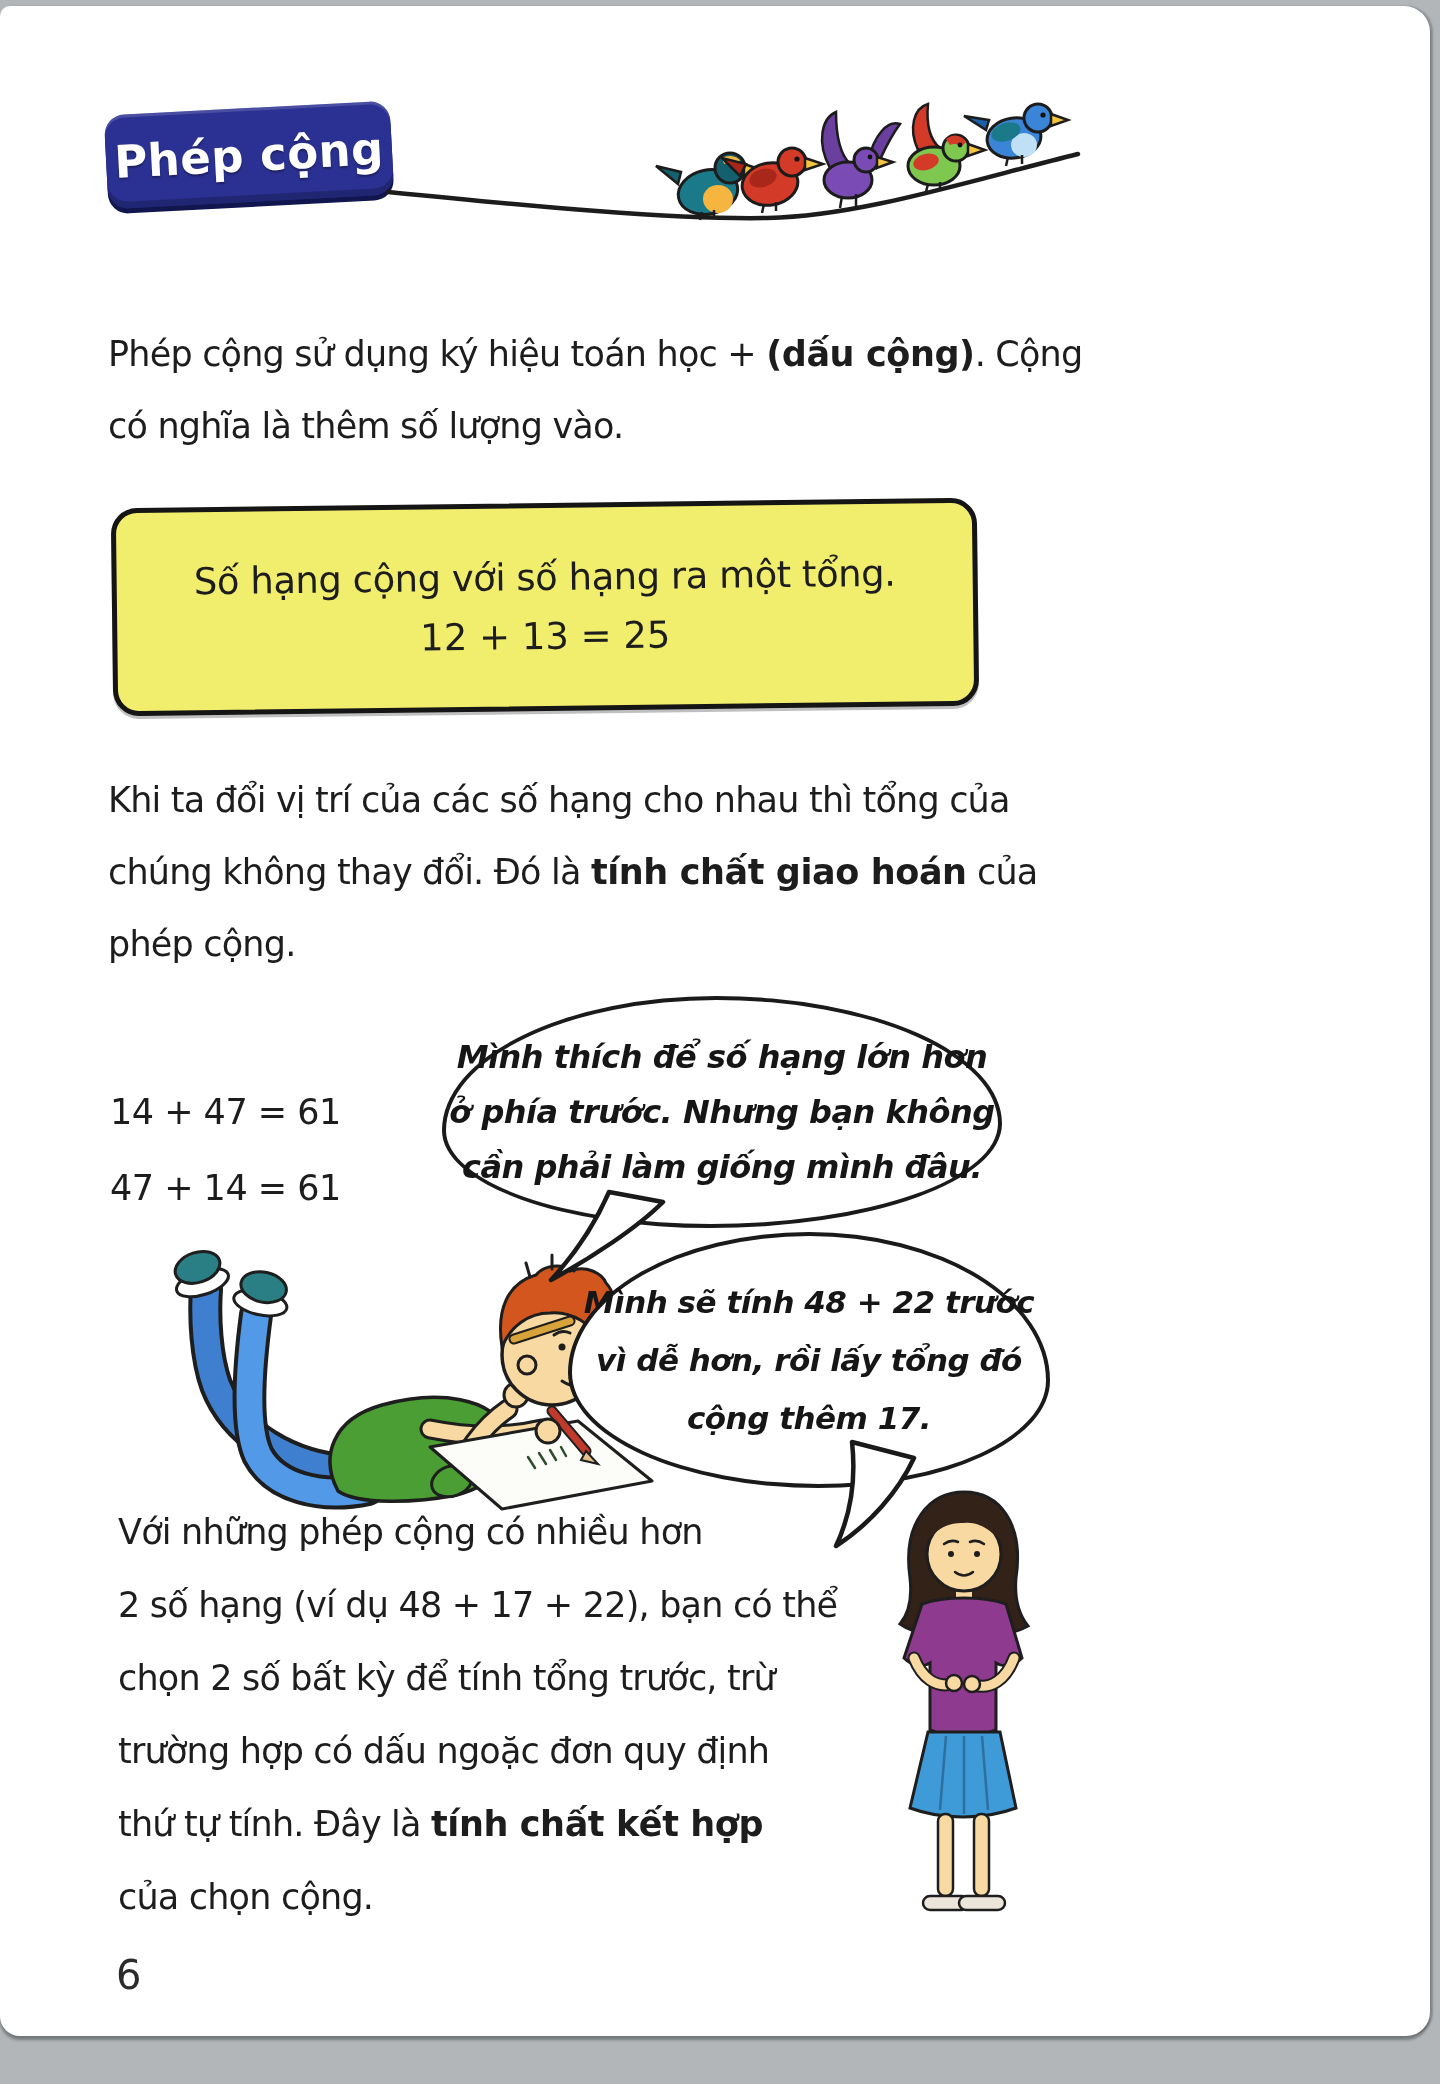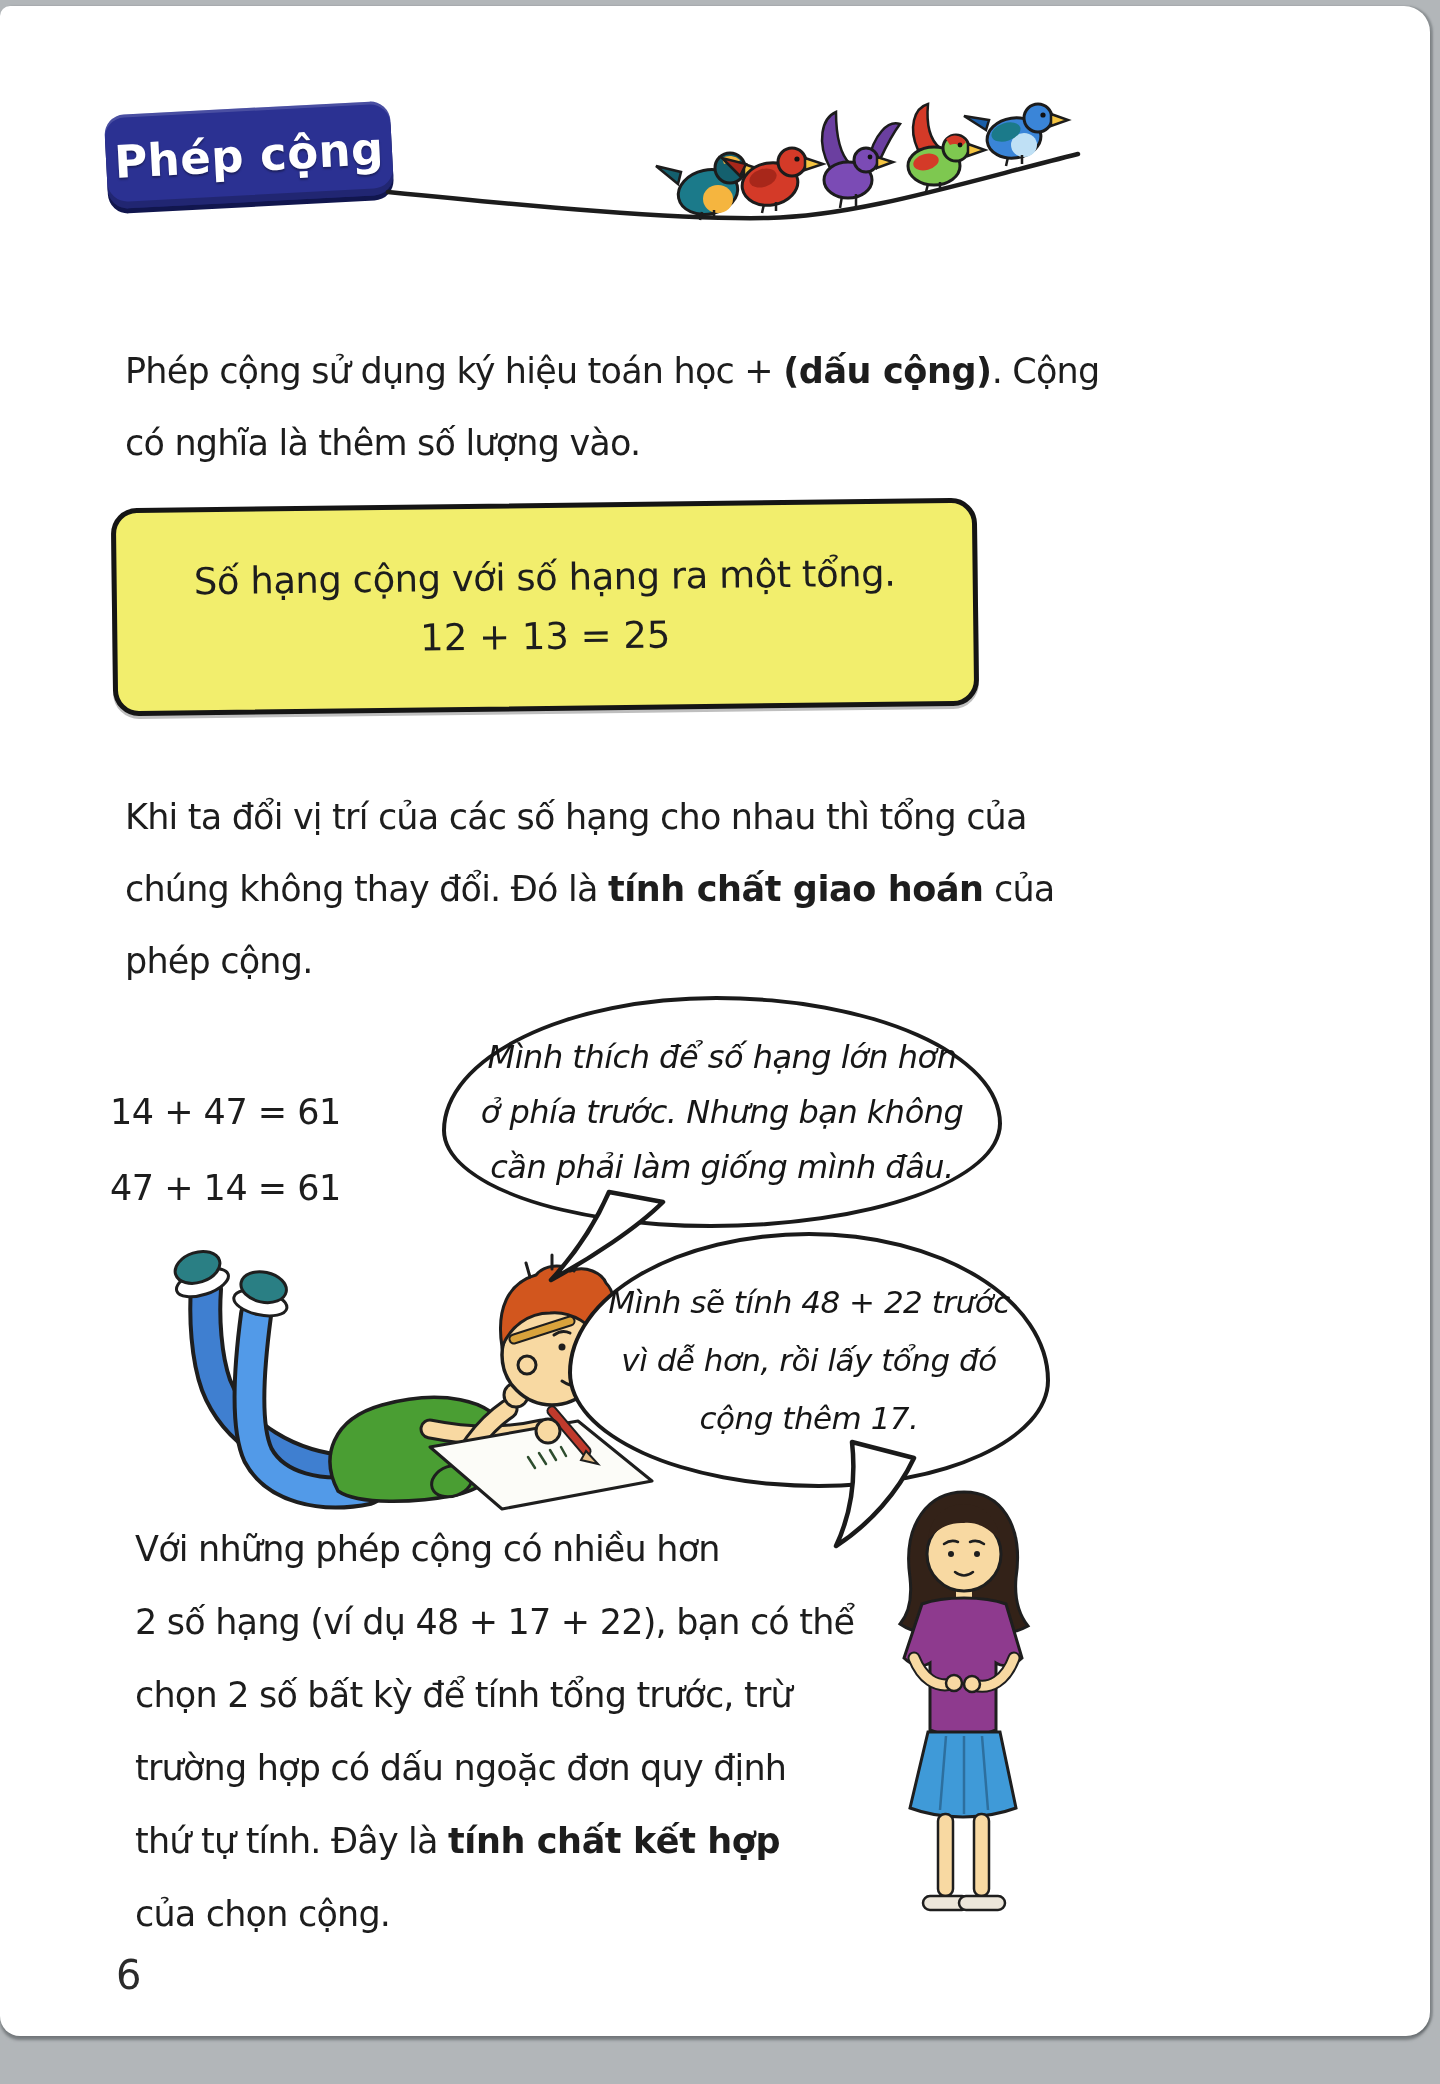--- a/index.html
+++ b/index.html
@@ -18,21 +18,21 @@
     position:absolute;left:106px;top:102px;width:286px;height:94px;
     background:#2b3192;border-radius:20px;transform:rotate(-3deg);
     display:flex;align-items:center;justify-content:center;
     box-shadow:0 5px 0 #11164e, inset 0 -7px 0 rgba(0,0,0,.22), inset 0 3px 0 rgba(255,255,255,.15);
   }
   .badge-title{
     color:#fff;font-size:45px;font-weight:700;letter-spacing:.5px;
     text-shadow:0 2px 2px rgba(0,0,0,.35);
   }
   
-  .para{position:absolute;margin:17px;color:#1d1d1d;font-size:35px;letter-spacing:-.8px}
+  .para{position:absolute;margin:0;color:#1d1d1d;font-size:35px;letter-spacing:-.8px}
   .pline{display:block;height:72px;line-height:72px;white-space:nowrap}
   .p1{left:108px;top:312px}
   .p2{left:108px;top:758px}
   .p3{left:118px;top:1490px}
   .p3 .pline{height:73px;line-height:73px}
   .para b{font-weight:700;letter-spacing:-.4px}
   
   .rulebox{
     position:absolute;left:112px;top:497px;width:856px;height:198px;
     background:#f2ee6d;border:5px solid #151515;border-radius:26px;
@@ -42,21 +42,21 @@
   }
   .rule-statement{font-size:37px;color:#1d1d1d;letter-spacing:-.5px}
   .rule-example{font-size:37px;color:#1d1d1d}
   
   .equations{position:absolute;left:110px;top:1068px;color:#1d1d1d;font-size:35px;letter-spacing:-.5px}
   .equations .eq{height:76px;line-height:76px}
   
   .bubble{
     position:absolute;background:#fff;border:4px solid #1a1a1a;z-index:2;
     display:flex;flex-direction:column;align-items:center;justify-content:center;
-    font-style:italic;color:#161616;letter-spacing:-.5px;
+    font-style:italic;color:#161616;letter-spacing:-.5px;font-weight:bold;
   }
   .bline{display:block;text-align:center;white-space:nowrap}
   .b1{left:442px;top:990px;width:552px;height:224px;
       border-radius:49% 51% 52% 48% / 58% 55% 45% 42%;font-size:32px}
   .b1 .bline{line-height:55px}
   .b2{left:568px;top:1226px;width:474px;height:248px;
       border-radius:50% 50% 48% 52% / 55% 58% 42% 45%;font-size:31px}
   .b2 .bline{line-height:58px}
   .tail{position:absolute;z-index:3}
   .tail1{left:545px;top:1182px;width:130px;height:96px}

